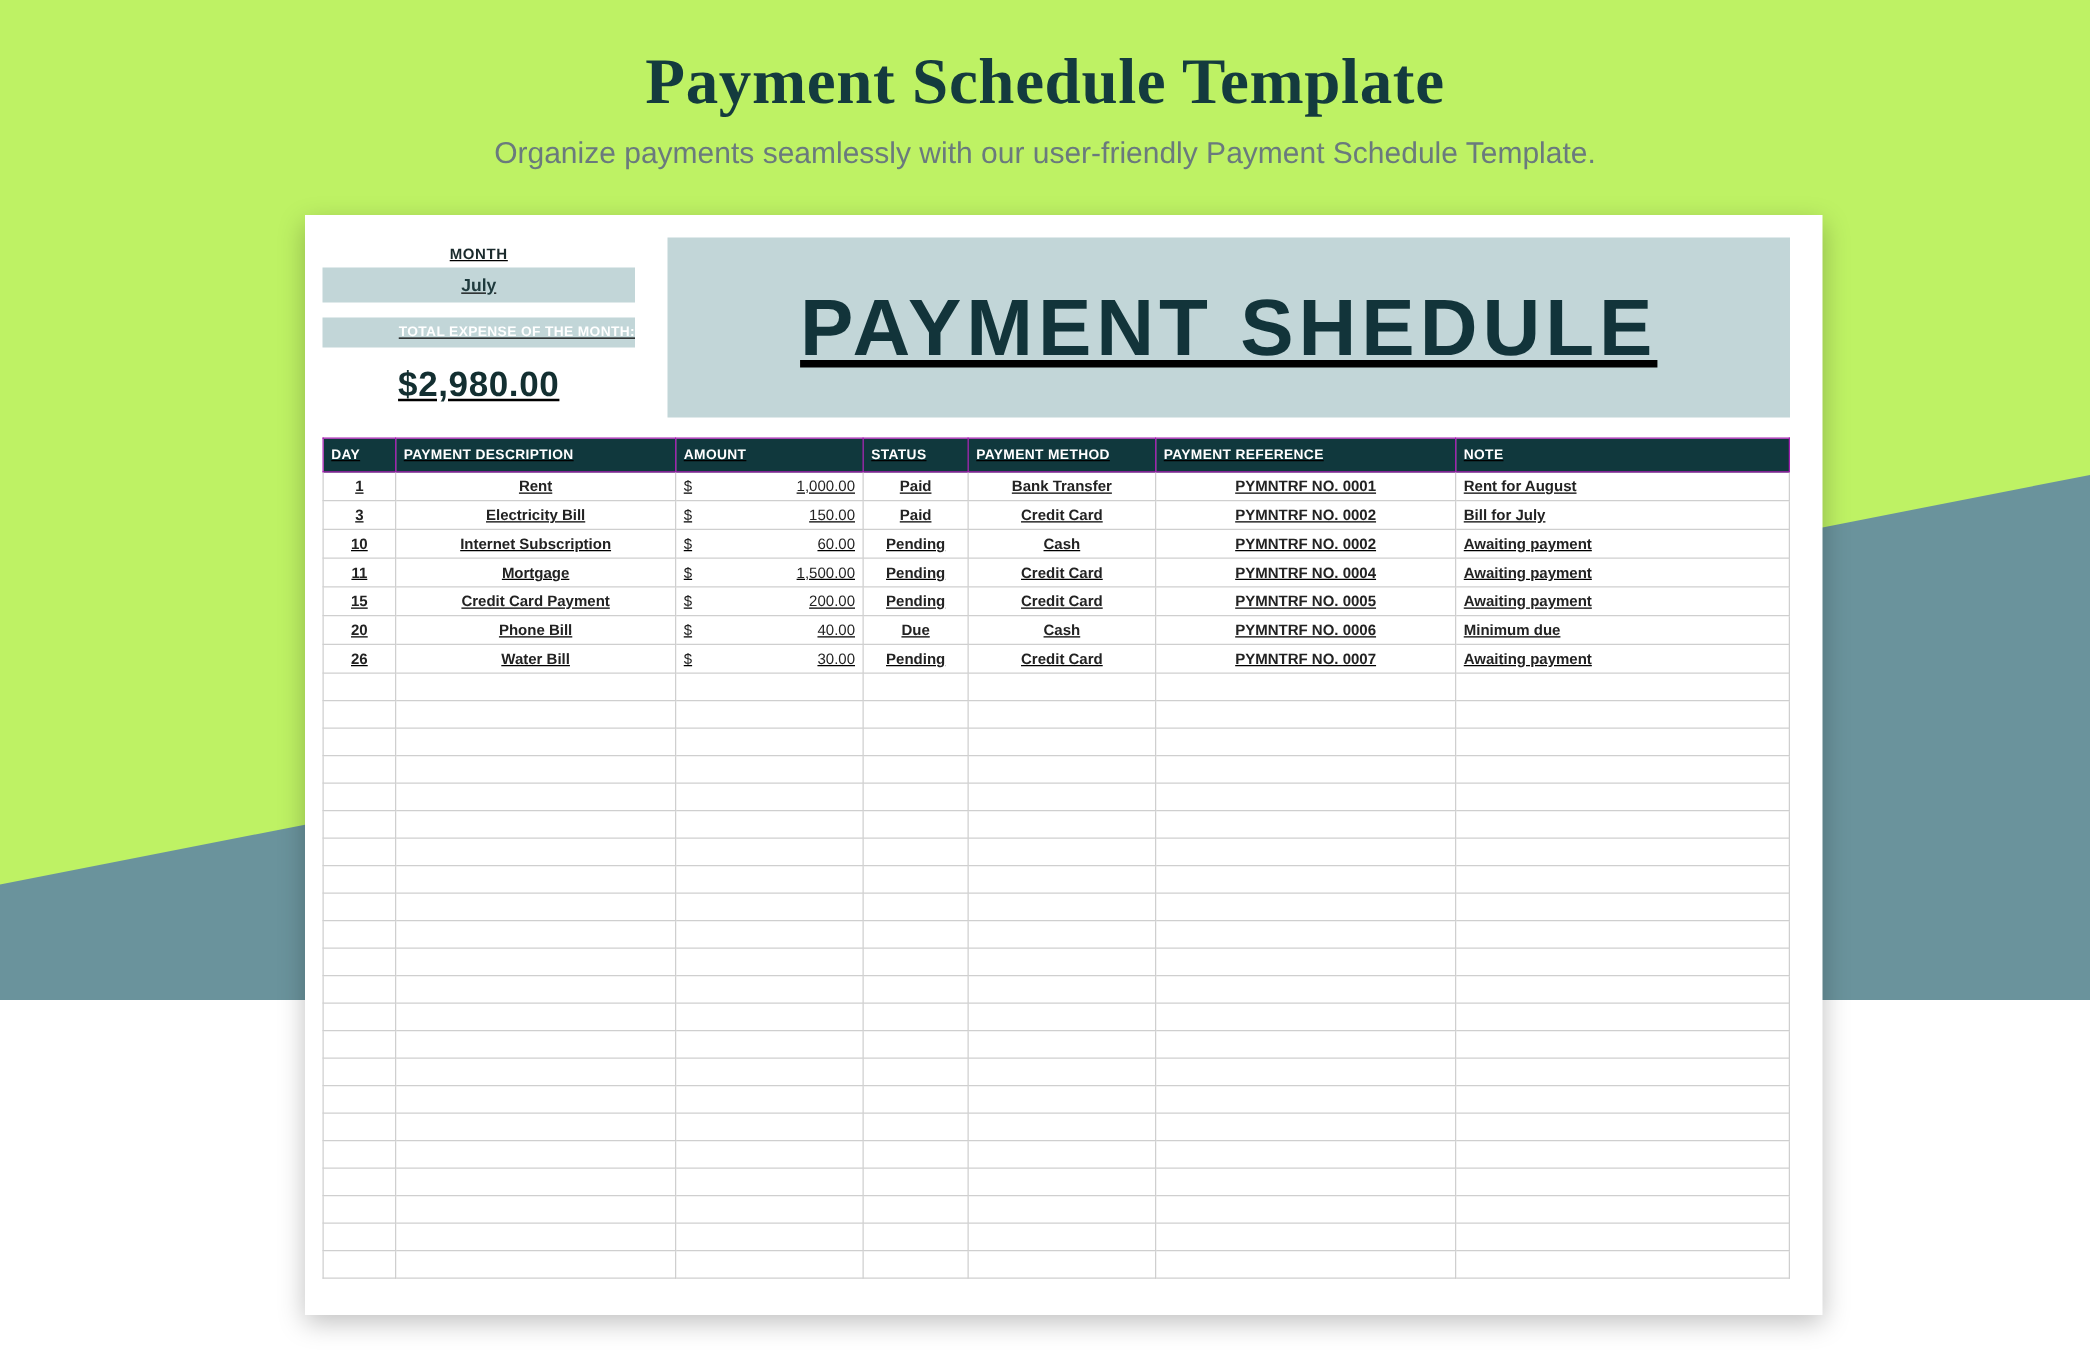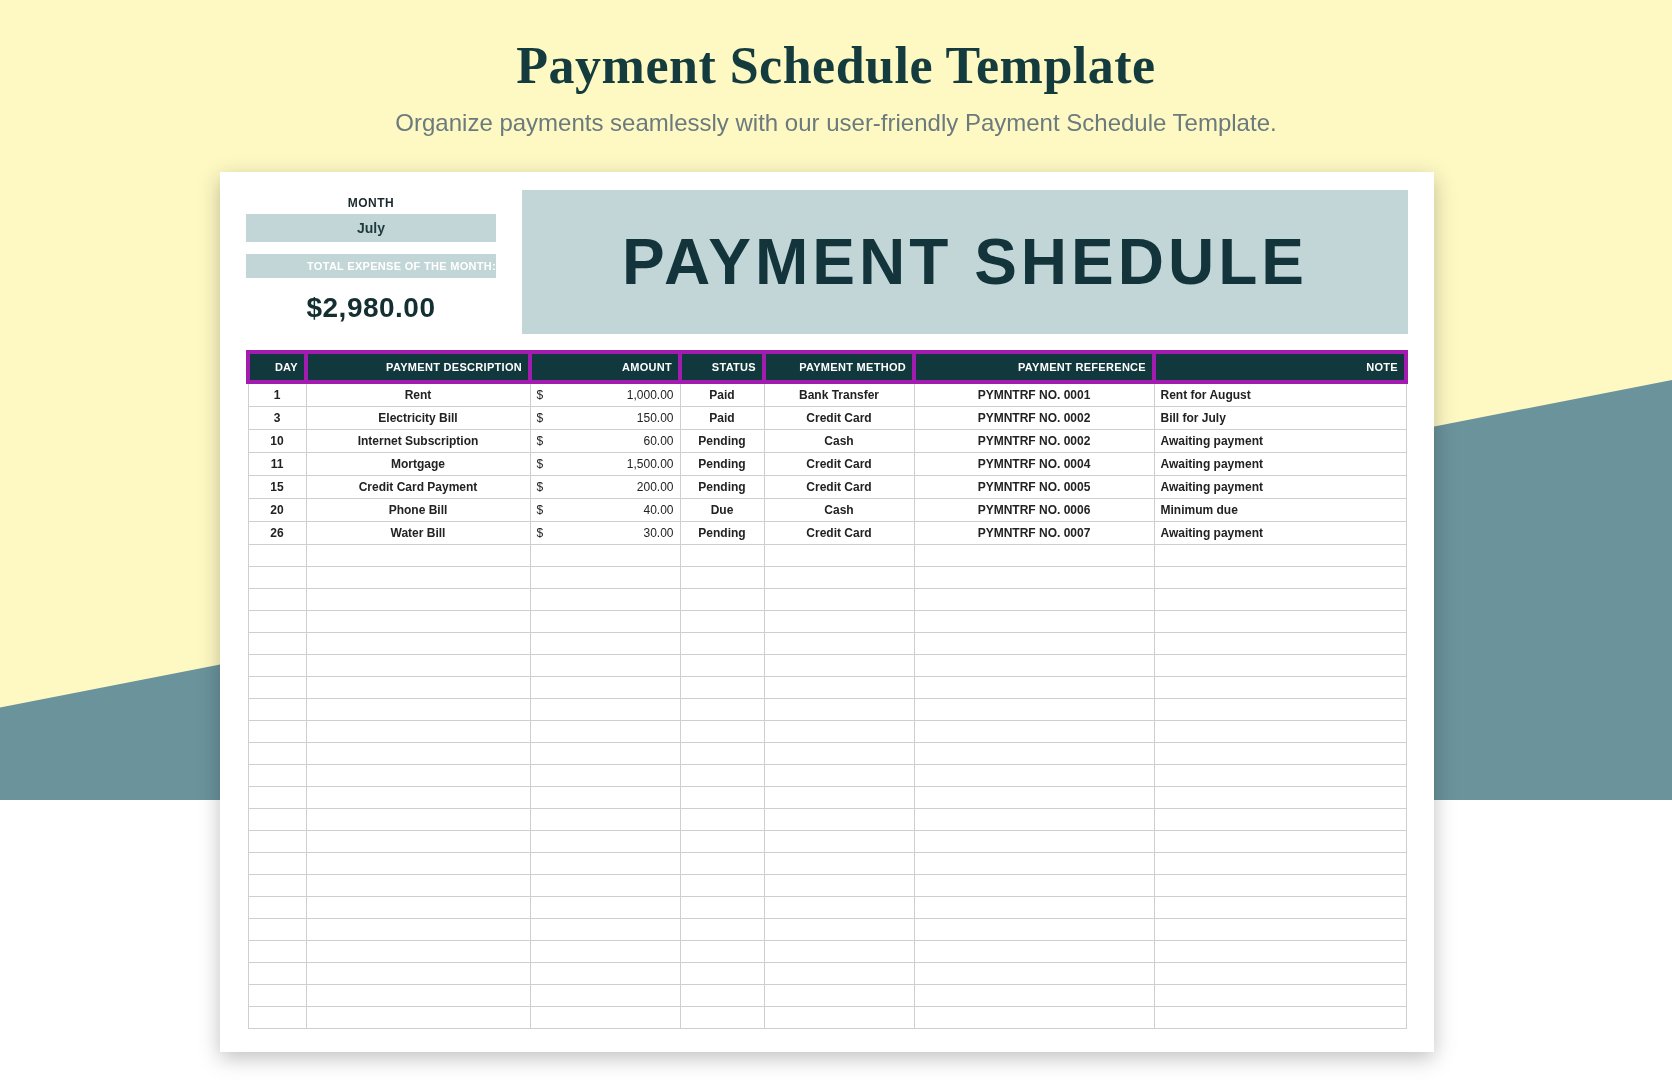--- a/index.html
+++ b/index.html
@@ -1,21 +1,21 @@
 <!DOCTYPE html>
 <html><head>
 <meta charset="utf-8">
 <style>
   * { box-sizing: border-box; margin: 0; padding: 0; }
   html, body { width: 1672px; height: 1083px; overflow: hidden; font-family: Arial, Helvetica, sans-serif; }
   .stage {
     position: relative;
     width: 1672px;
     height: 800px;
-    background: #fef9c3;
+    background: #bef264;
   }
   .stage::after {
     content: "";
     position: absolute;
     left: 0; right: 0; bottom: 0;
     height: 420px;
     background: #6a939c;
     clip-path: polygon(0 78%, 100% 0, 100% 100%, 0 100%);
     z-index: 0;
   }
@@ -32,28 +32,29 @@
     color: #143b3e;
     letter-spacing: 0.5px;
   }
   .header p {
     margin-top: 14px;
     font-size: 24px;
     color: #6a7a7d;
   }
   .sheet {
     position: absolute;
-    left: 220px;
+    left: 244px;
     top: 172px;
     width: 1214px;
     height: 880px;
     background: #ffffff;
     box-shadow: 0 6px 20px rgba(0,0,0,0.25);
     z-index: 2;
-    padding: 18px 26px 26px 26px;
+    padding: 18px 26px 26px 14px;
+    text-decoration: underline;
   }
   .topband {
     display: flex;
     gap: 26px;
     align-items: stretch;
   }
   .summary {
     width: 250px;
     flex: 0 0 250px;
   }
@@ -109,23 +110,23 @@
     border-collapse: collapse;
     margin-top: 16px;
     table-layout: fixed;
   }
   table.grid th {
     background: #10383d;
     color: #ffffff;
     font-size: 11px;
     font-weight: 700;
     padding: 7px 6px;
-    border: 4px solid #a21caf;
+    border: 1px solid #a21caf;
     letter-spacing: 0.3px;
-    text-align: right;
+    text-align: left;
   }
   table.grid td {
     border: 1px solid #cfcfcf;
     font-size: 12px;
     color: #222;
     padding: 4px 6px;
     height: 22px;
     white-space: nowrap;
     overflow: hidden;
   }

